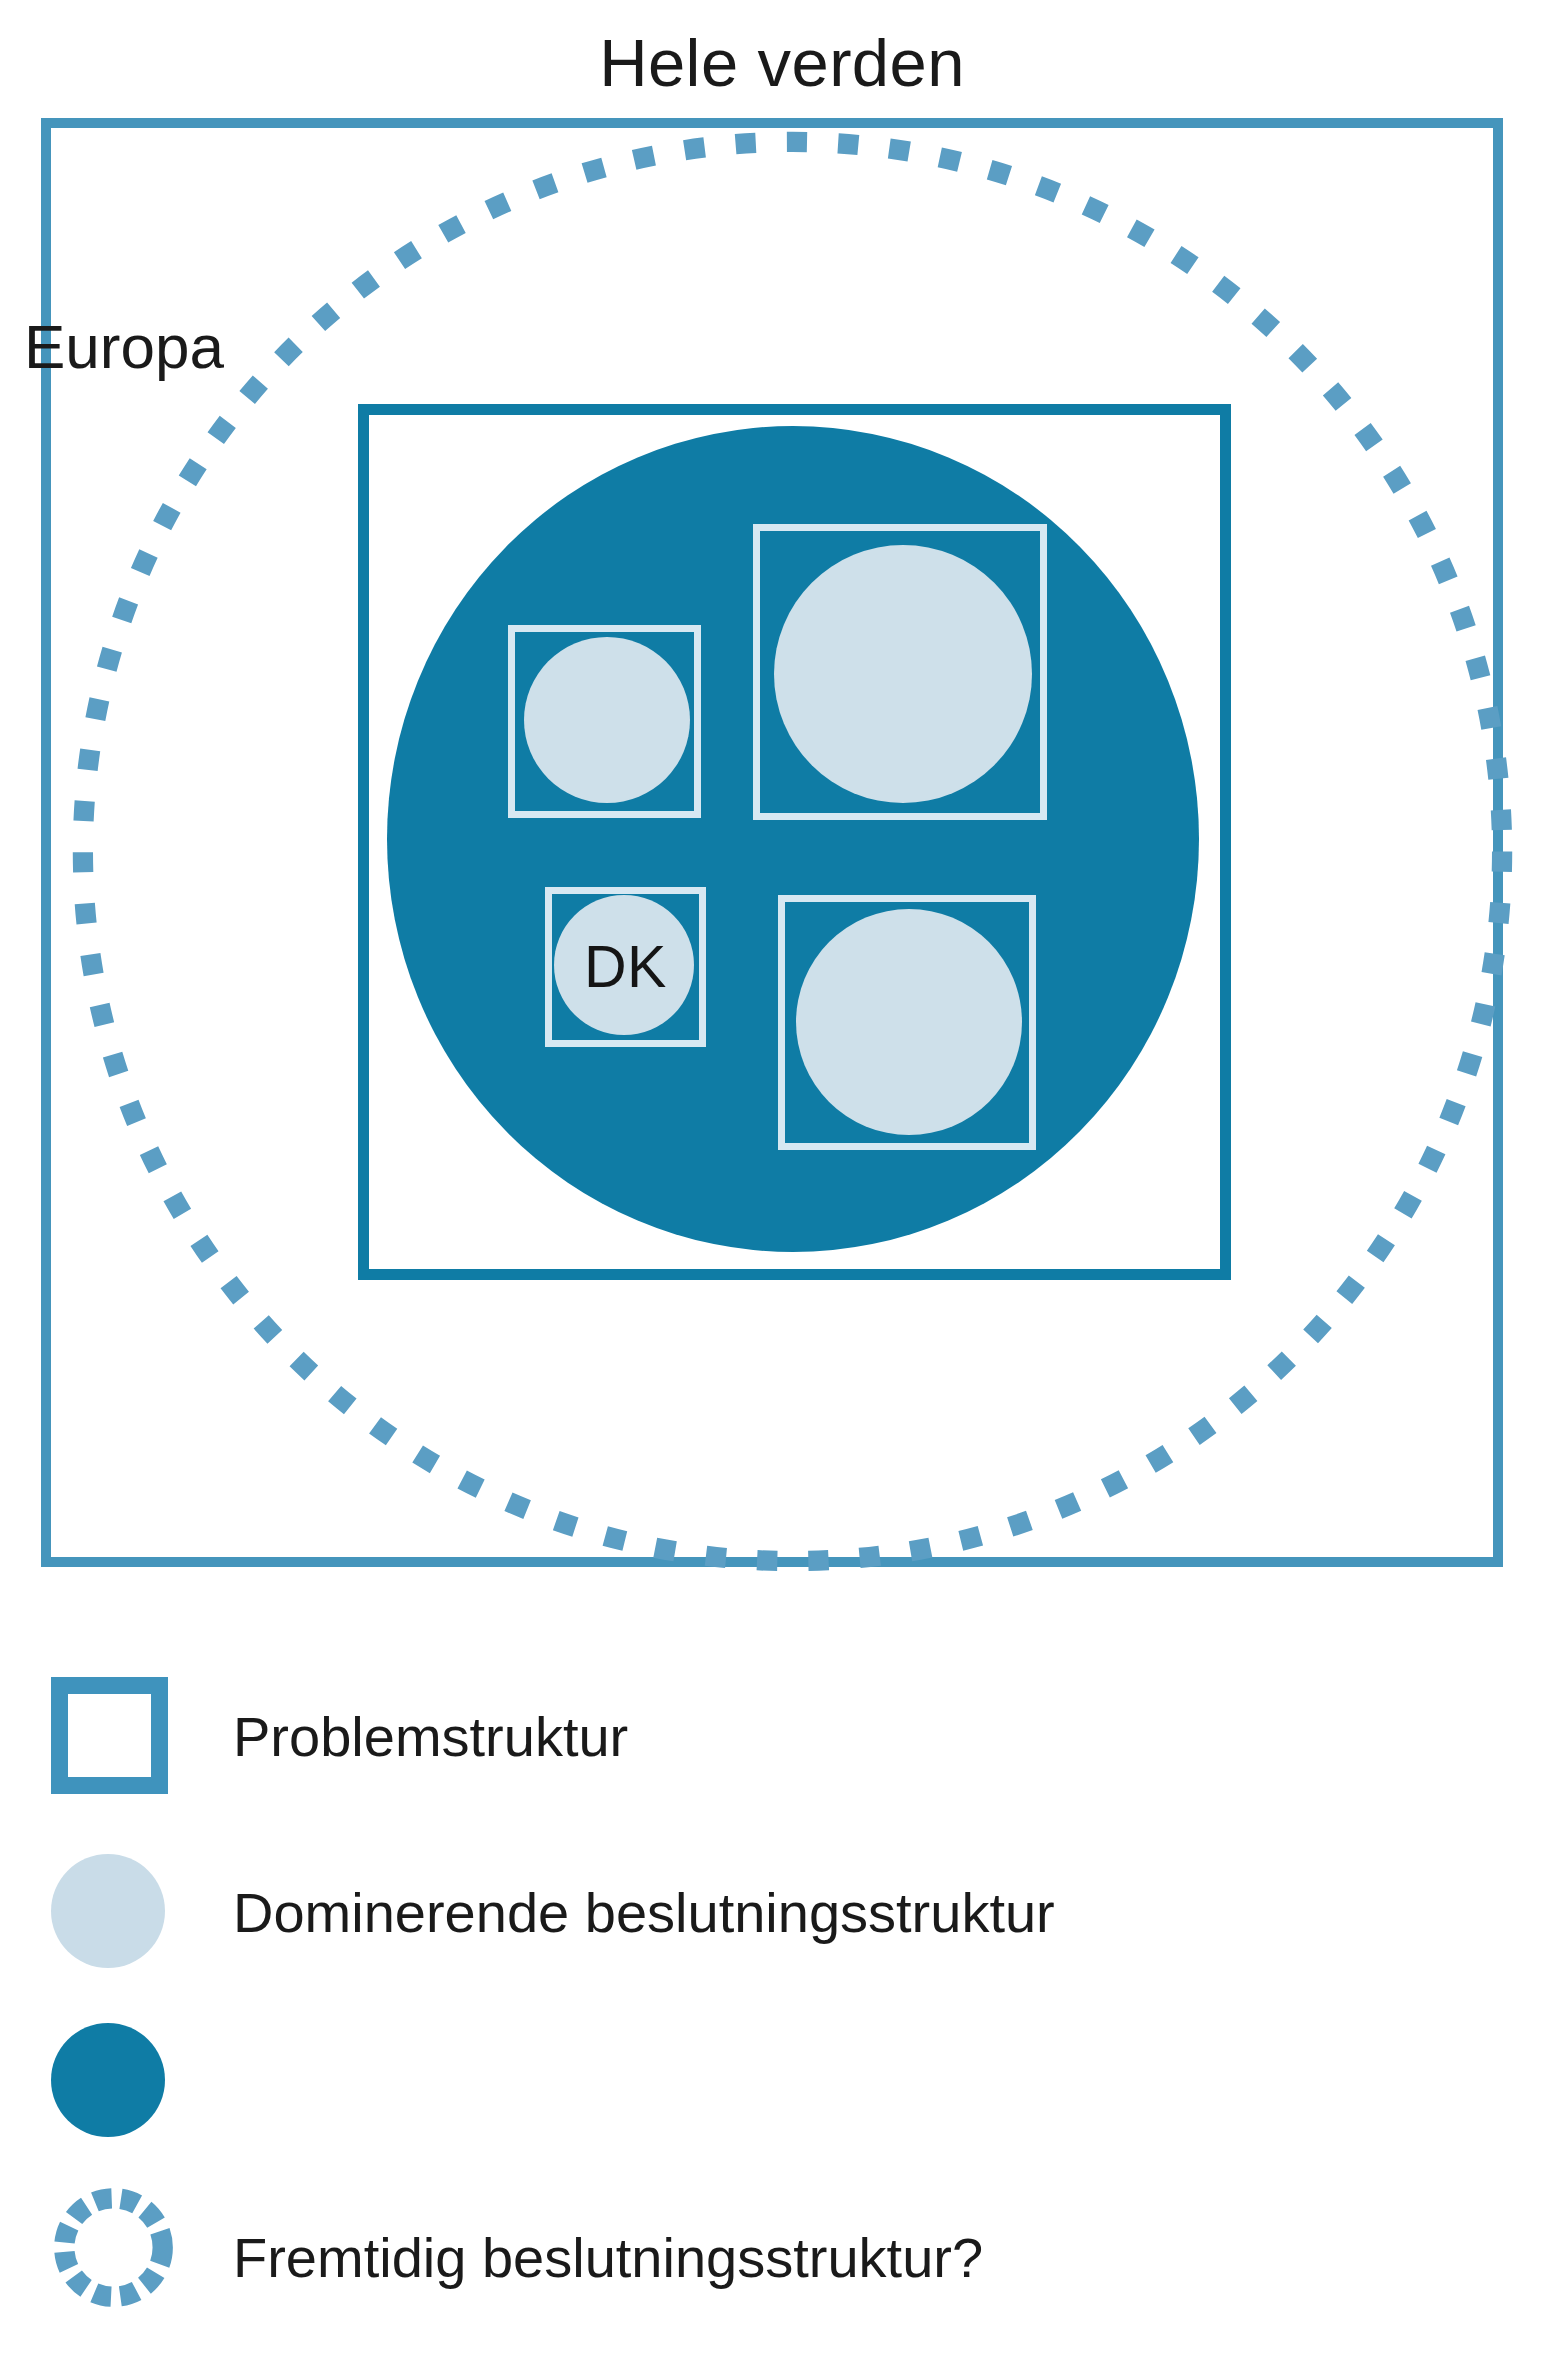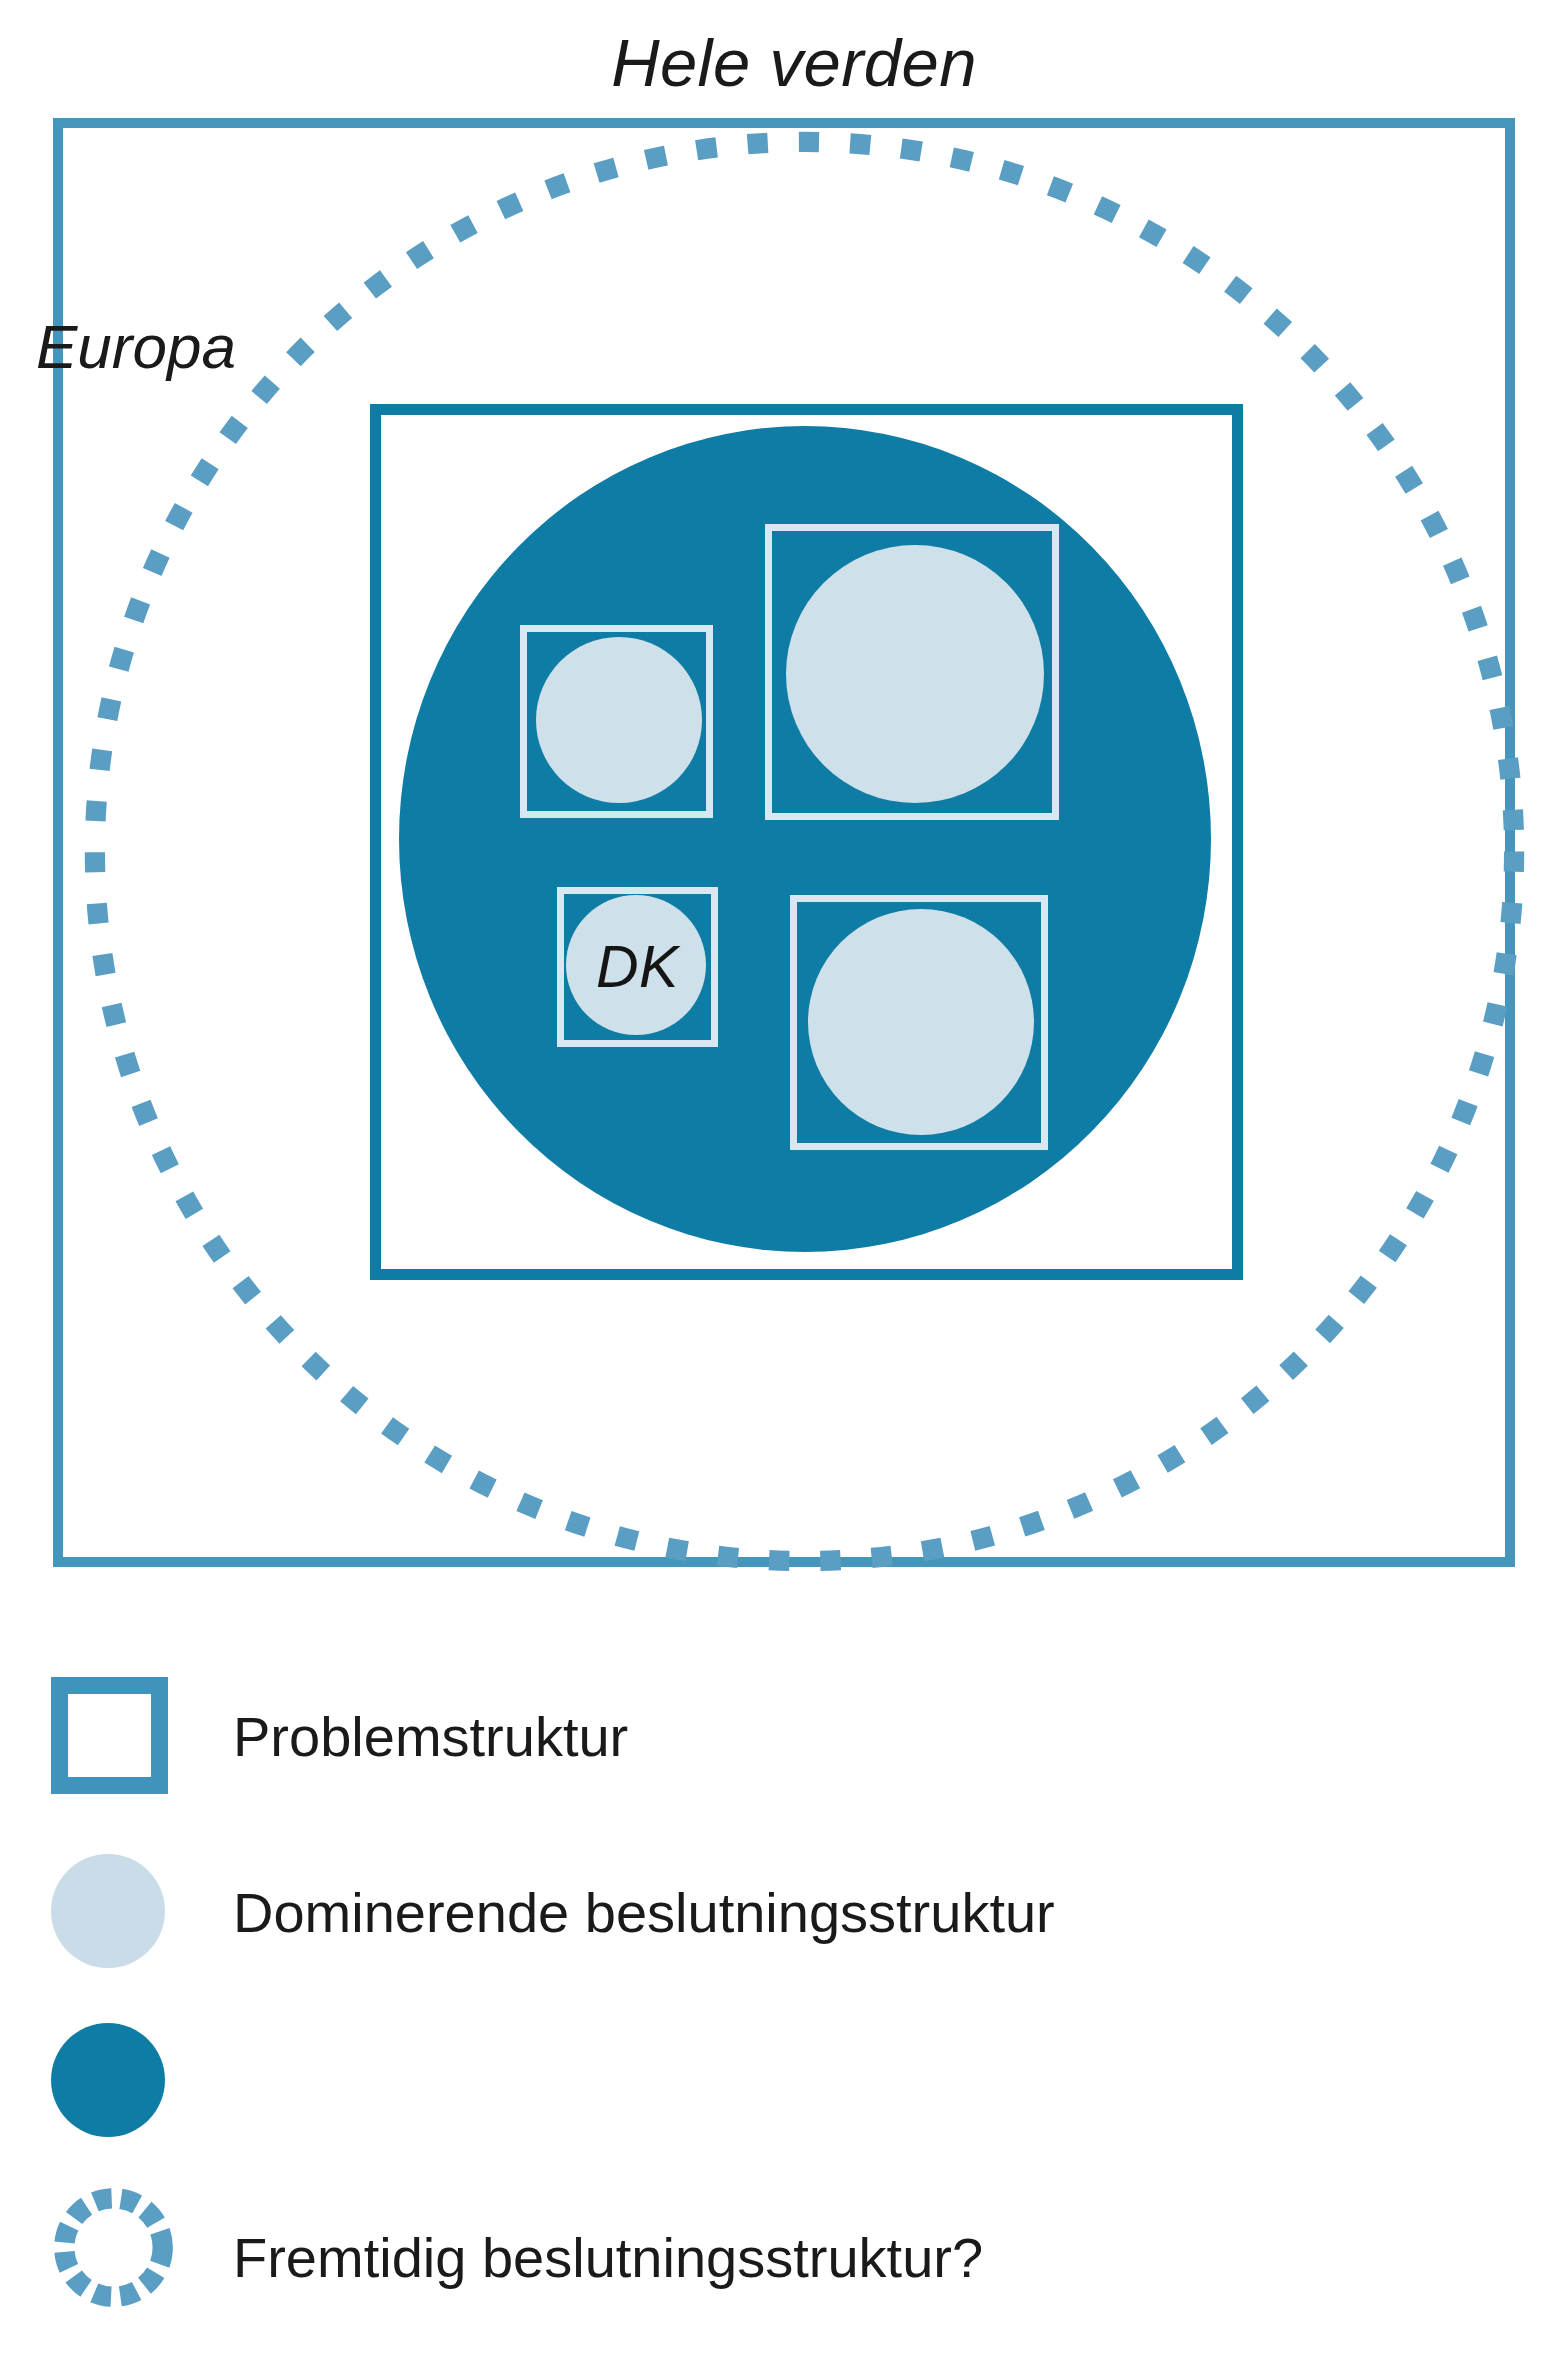--- a/index.html
+++ b/index.html
@@ -12,25 +12,24 @@
     height: 2377px;
     font-family: "Liberation Sans", sans-serif;
     color: #111111;
     overflow: hidden;
     position: relative;
   }
 
   
   #diagram-area {
     position: absolute;
-    left: 16px;
+    left: 4px;
     top: 0;
     width: 1452px;
     height: 1626px;
-    font-style: italic;
   }
 
   #world-title {
     position: absolute;
     left: 0;
     top: 25px;
     width: 1556px;
     text-align: center;
     font-size: 67px;
     line-height: 75px;

